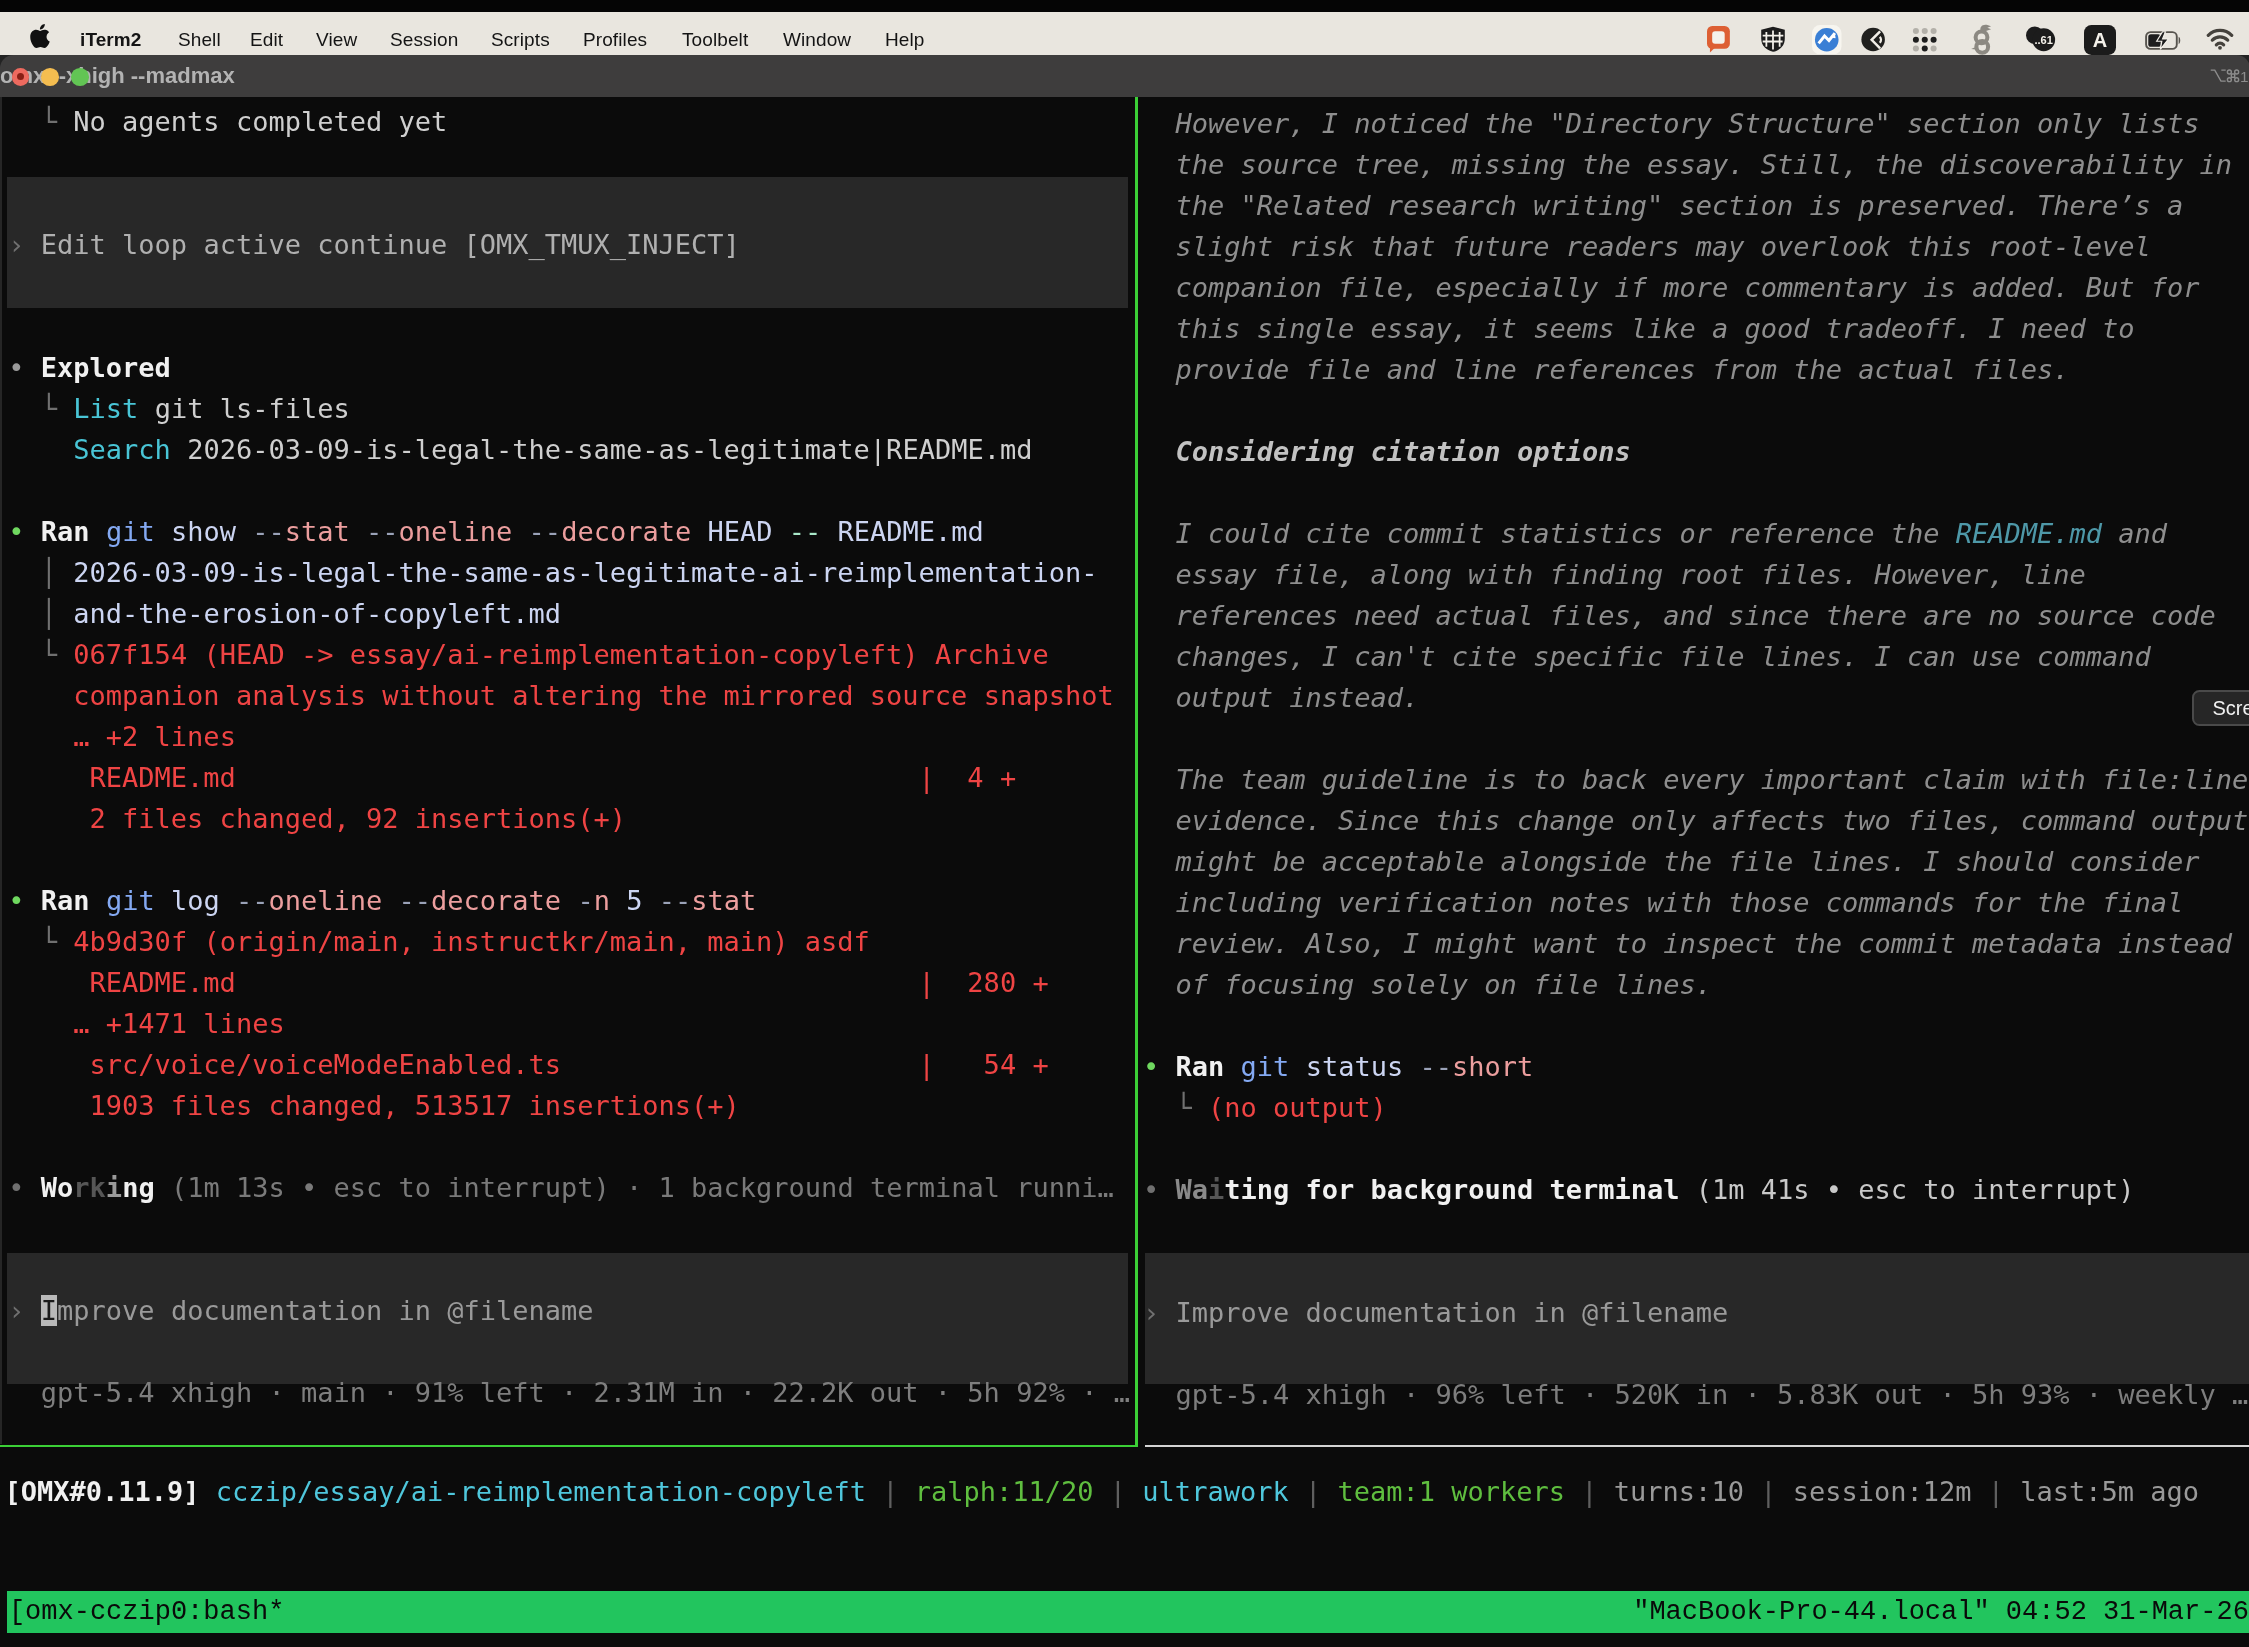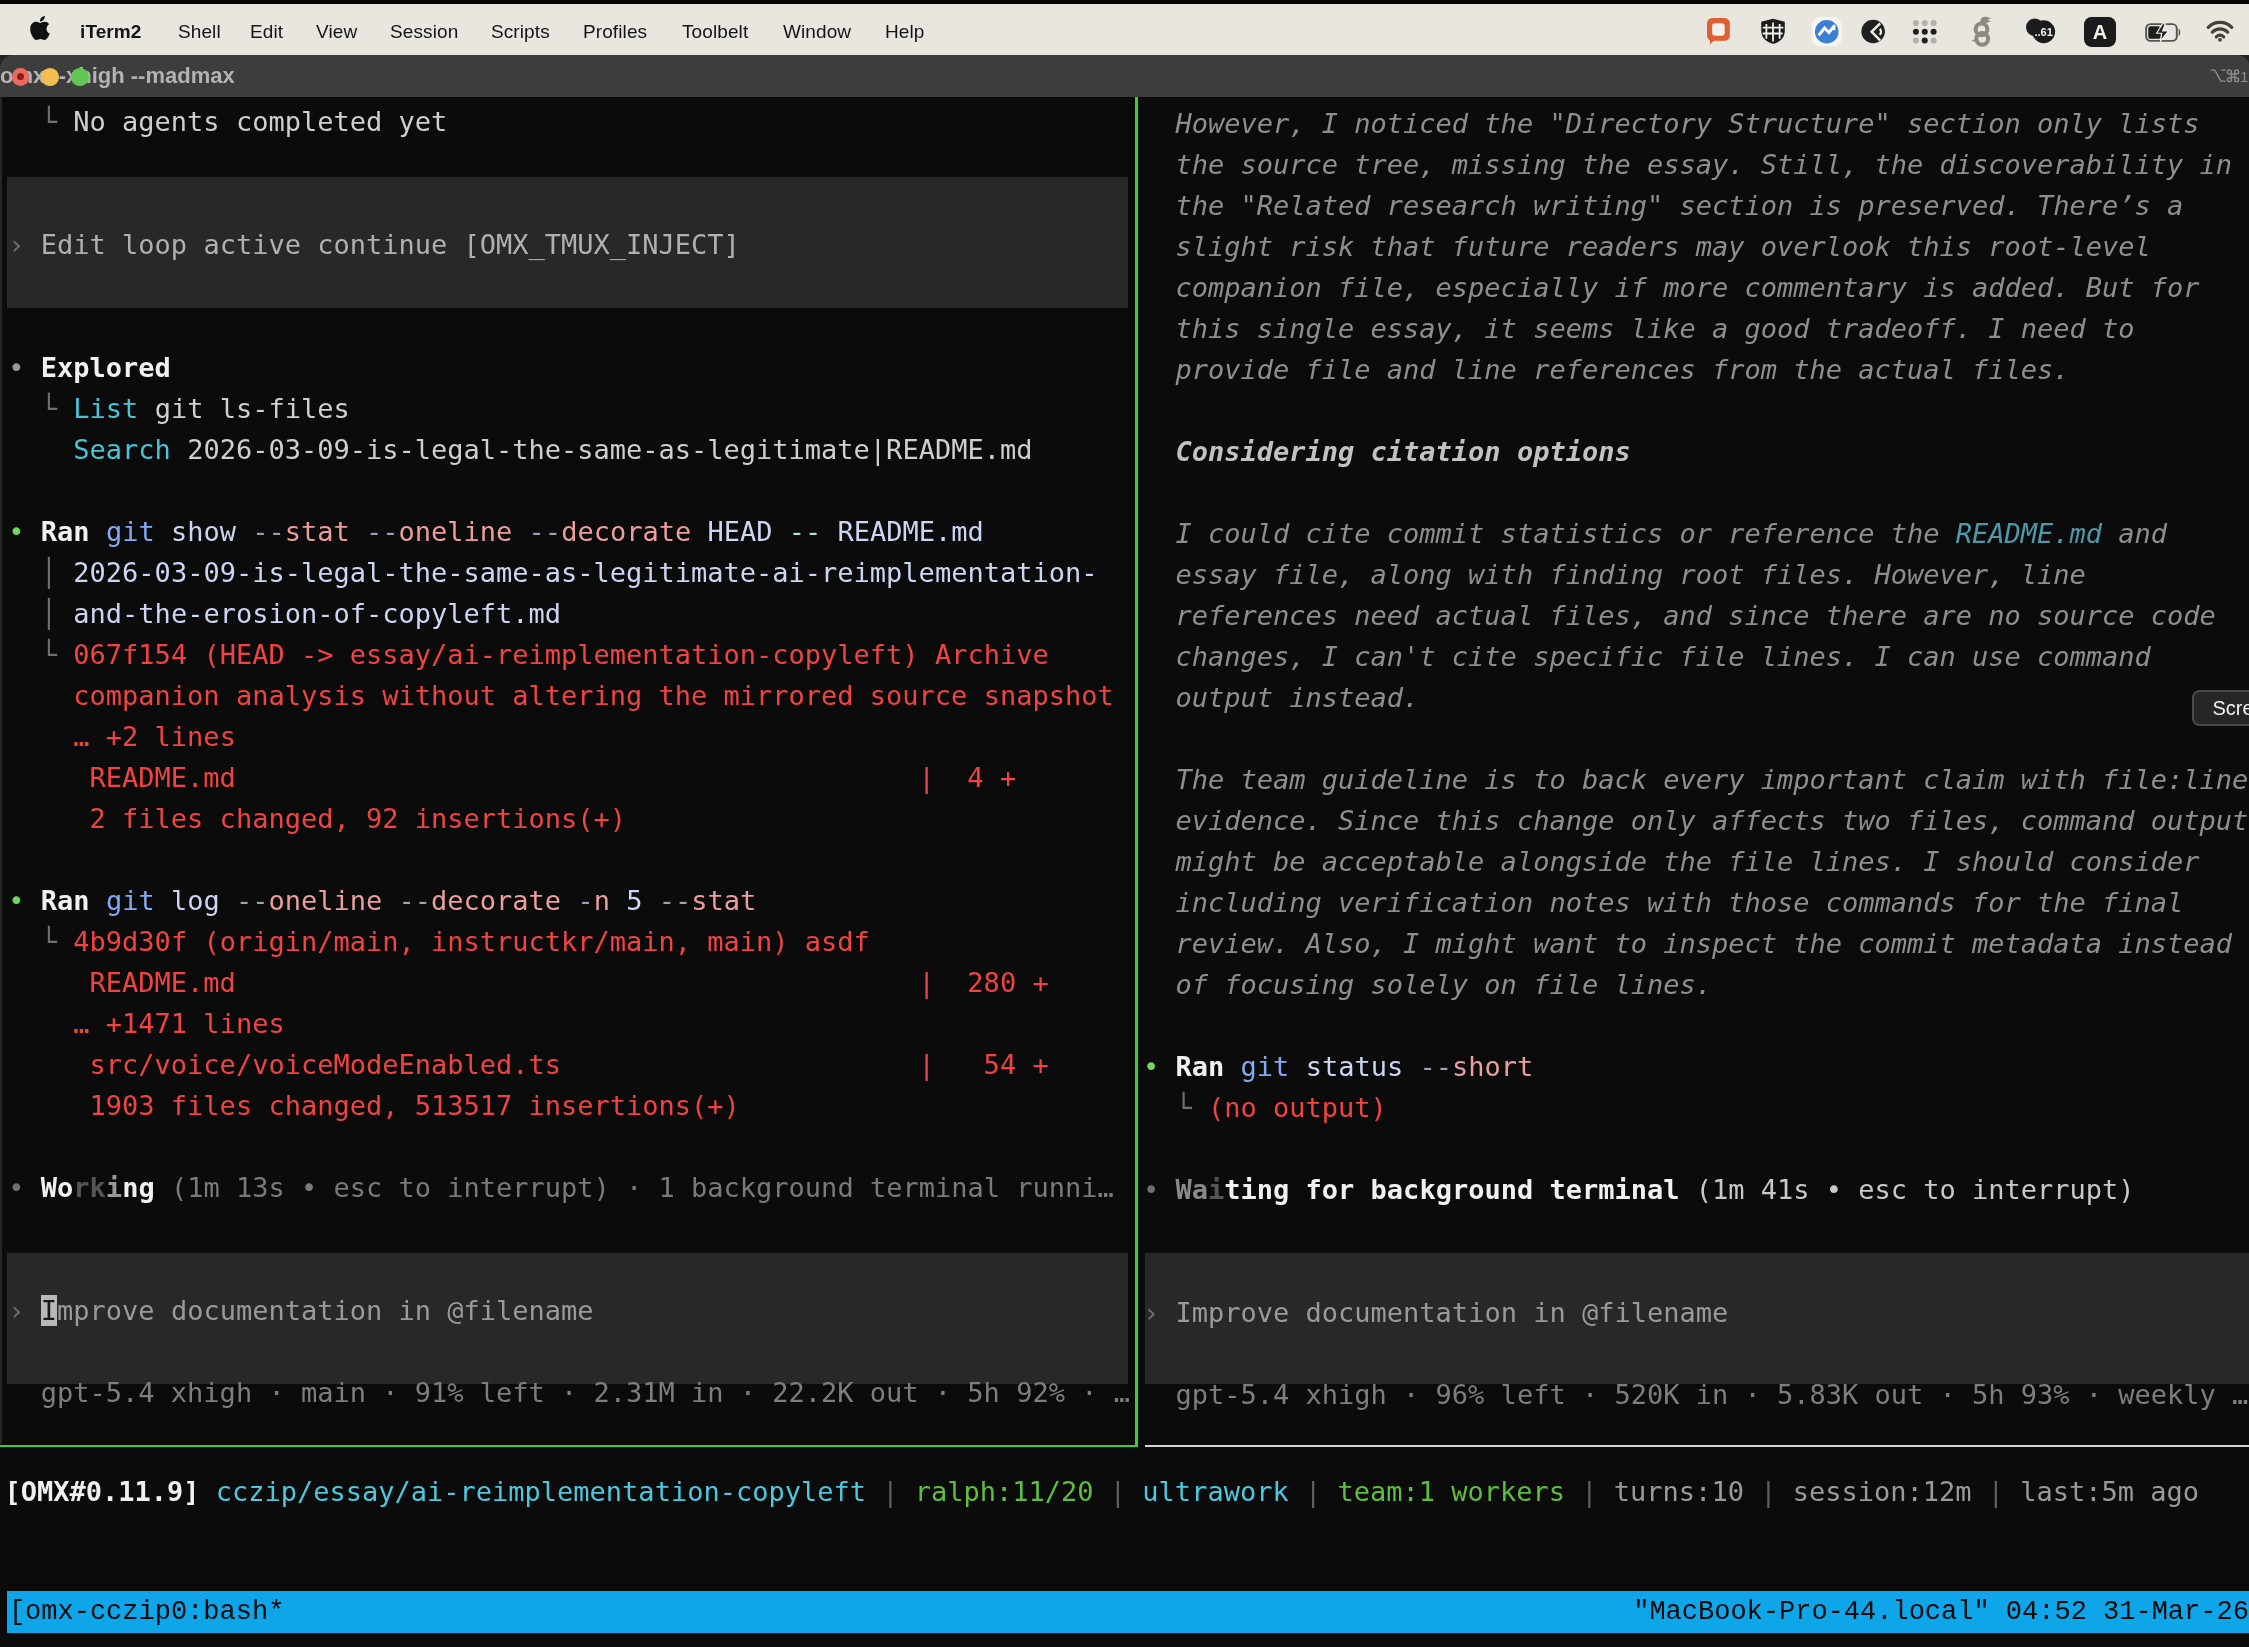--- a/index.html
+++ b/index.html
@@ -1,16 +1,16 @@
 <!DOCTYPE html>
 <html style="font-size:11.8px"><head><meta charset="utf-8"><style>
 * { margin:0; padding:0; box-sizing:border-box; }
 html,body { width:2250px; height:1648px; background:#050505; overflow:hidden; }
 body { position:relative; font-family:"Liberation Mono",monospace; }
-.menubar { position:absolute; left:0; top:4px; width:2250px; height:55px; background:#e9e6df; }
+.menubar { position:absolute; left:0; top:12px; width:2250px; height:55px; background:#e9e6df; }
 .mi { position:absolute; top:0; font:19px/55px "Liberation Sans",sans-serif; color:#141414; letter-spacing:0.1px; }
 .mb { font-weight:bold; }
 .titlebar { position:absolute; left:0; top:55px; width:2250px; height:42px; background:#3e3d3d; border-radius:13.3px 13.3px 0 0; }
 .tl { position:absolute; top:68px; width:17.7px; height:17.7px; border-radius:50%; }
 .title { position:absolute; top:55px; left:0; width:2250px; height:42px; text-align:left; font:bold 22px/41px "Liberation Sans",sans-serif; color:#b3b3b3; }
 .term { position:absolute; left:0; top:97px; width:2250px; height:1551px; background:#0b0b0b; }
 pre.pane { position:absolute; font-size:27px; line-height:41px; letter-spacing:0; color:#cfcfcf; }
 .box { position:absolute; background:#282828; }
 .w  { color:#cfcfcf; }
 .t  { color:#707070; }
@@ -33,21 +33,21 @@
 .cur { background:#b9b9b9; color:#1a1a1a; }
 .inp { color:#9a9a9a; }
 .st { color:#7e7e7e; }
 .it { font-style:italic; color:#8e8e8e; }
 .bi { font-style:italic; font-weight:bold; color:#c2c2c2; }
 .te { color:#4e98a8; }
 .cy2 { color:#4fc7dc; }
 .gr { color:#5fbe3f; }
 .pipe { color:#5f5f5f; }
 .gy4 { color:#9a9a9a; }
-.statusbar { position:absolute; left:7.4px; top:1591px; width:2243px; height:42px; background:#0ea5e9; color:#0a0a0a; font-size:27px; line-height:42px; }
+.statusbar { position:absolute; left:7.4px; top:1591px; width:2243px; height:42px; background:#22c55e; color:#0a0a0a; font-size:27px; line-height:42px; }
 .scre { position:absolute; left:2192px; top:593px; width:89px; height:36px; background:#262626; border:2.2px solid #4a4a4a; border-radius:7.4px; color:#f0f0f0; font:20px "Liberation Sans",sans-serif; line-height:32px; padding-left:18.5px; }
 </style></head>
 <body>
 <div class="menubar">
     <svg style="position:absolute;left:30px;top:11.8px" width="20" height="24" viewBox="0 0 814 1000">
 <path fill="#111" d="M788.1 340.9c-5.8 4.5-108.2 62.2-108.2 190.5 0 148.4 130.3 200.9 134.2 202.2-.6 3.2-20.7 71.9-68.7 141.9-42.8 61.6-87.5 123.1-155.5 123.1s-85.5-39.5-164-39.5c-76.5 0-103.7 40.8-165.9 40.8s-105.6-57-155.5-127C46.7 790.7 0 663 0 541.8c0-194.4 126.4-297.5 250.8-297.5 66.1 0 121.2 43.4 162.7 43.4 39.5 0 101.1-46 176.3-46 28.5 0 130.9 2.6 198.3 99.2zm-234-181.5c31.1-36.9 53.1-88.1 53.1-139.3 0-7.1-.6-14.3-1.9-20.1-50.6 1.9-110.8 33.7-147.1 75.8-28.5 32.4-55.1 83.6-55.1 135.5 0 7.8 1.3 15.6 1.9 18.1 3.2.6 8.4 1.3 13.6 1.3 45.4 0 102.5-30.4 135.5-71.3z"></path>
 </svg>
     <span class="mi mb" style="left:80px">iTerm2</span>
     <span class="mi" style="left:178px">Shell</span>
     <span class="mi" style="left:250px">Edit</span>

